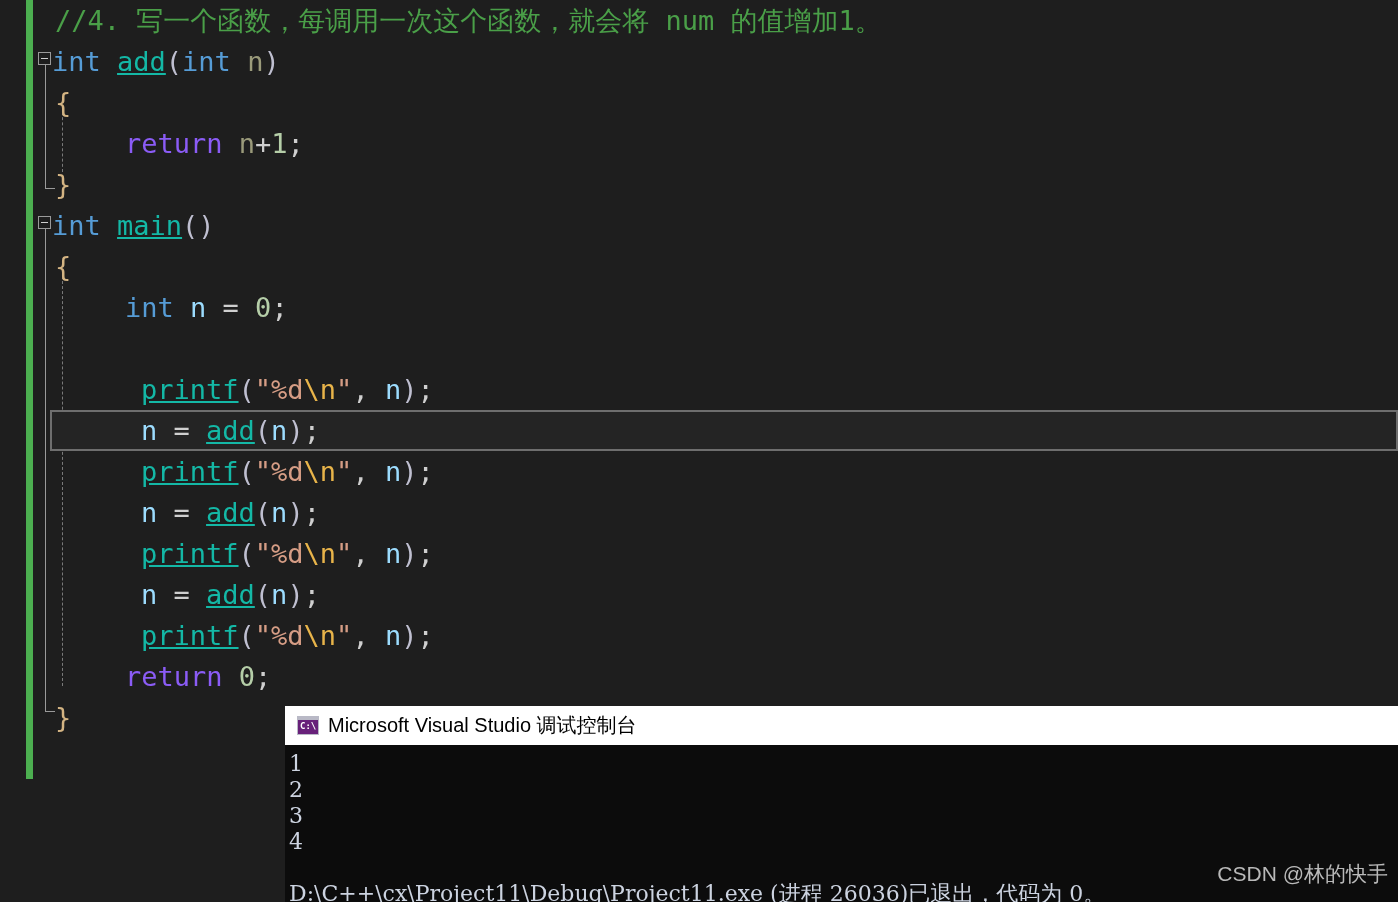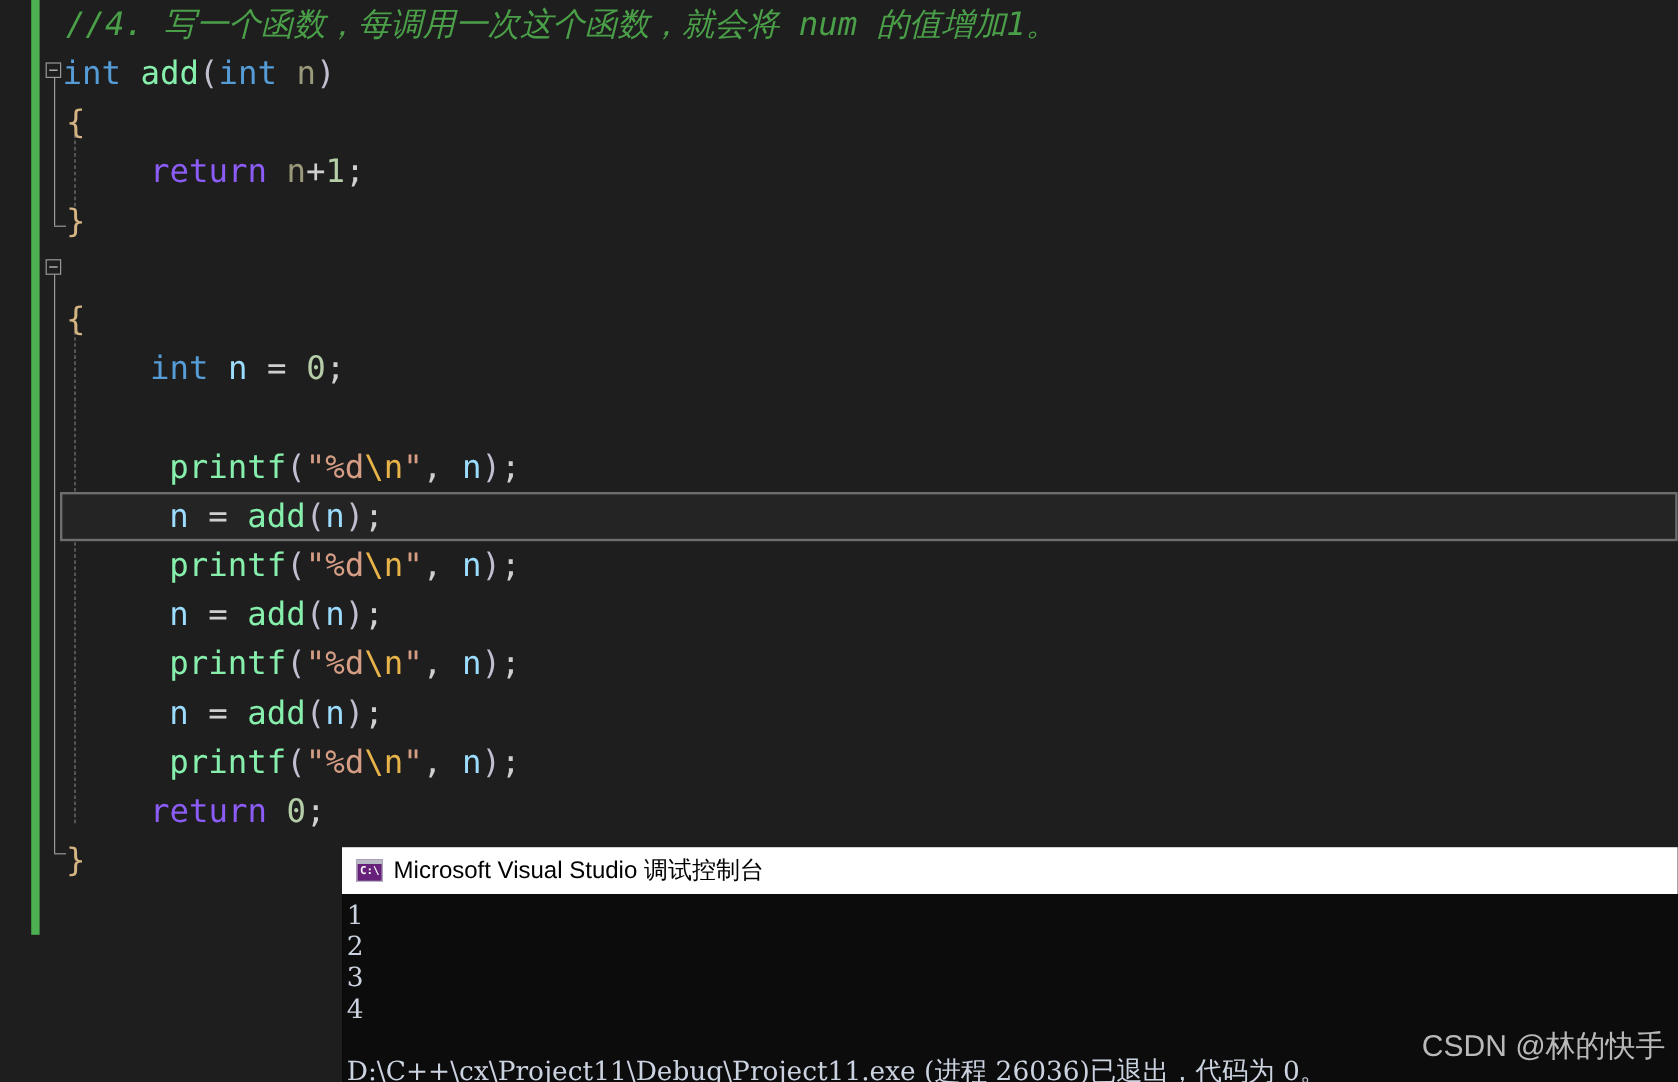--- a/index.html
+++ b/index.html
@@ -82,24 +82,24 @@
     position: absolute;
     left: 50px;
     width: 1348px;
     height: 41px;
     border: 2px solid #6e6e6e;
     box-sizing: border-box;
     background: #242424;
   }
 
   
-  .tok-comment  { color: #4a9f48; font-style: italic; }
+  .tok-comment  { color: #4a9f48; }
   .tok-keyword  { color: #569cd6; }
   .tok-ctrl     { color: #8b5cf6; }
-  .tok-func     { color: #86efac; }
+  .tok-func     { color: #14b8a6; text-decoration: underline; }
   .tok-var      { color: #9cdcfe; }
   .tok-param    { color: #9a9a7a; }
   .tok-num      { color: #b5cea8; }
   .tok-str      { color: #d69d85; }
   .tok-esc      { color: #e8b44a; }
   .tok-punct    { color: #cfcfcf; }
   .tok-brace    { color: #d4b483; }
   .tok-paren    { color: #bfbfd0; }
 
   
@@ -159,21 +159,21 @@
     line-height: 26px;
     color: #ccd3e0;
     white-space: pre;
   }
 
   
   #watermark {
     position: absolute;
     right: 10px; bottom: 14px;
     font-family: "Liberation Sans", sans-serif;
-    font-size: 25px;
+    font-size: 21px;
     color: #b9b9b9;
     white-space: nowrap;
   }
 </style>
 </head>
 <body>
 
 <div id="editor">
 
   <div class="change-bar"></div>
@@ -195,20 +195,21 @@
   <div class="code-line" style="top:0px; left:55px;"><span class="tok-comment"><span>//4. 写一个函数，每调用一次这个函数，就会将 num 的值增加1。</span></span></div>
 
   <div class="code-line" style="top:41px;"><span class="tok-keyword">int</span> <span class="tok-func">add</span><span class="tok-paren">(</span><span class="tok-keyword">int</span> <span class="tok-param">n</span><span class="tok-paren">)</span></div>
 
   <div class="code-line" style="top:82px; left:55px;"><span class="tok-brace">{</span></div>
 
   <div class="code-line" style="top:123px; left:125px;"><span class="tok-ctrl">return</span> <span class="tok-param">n</span><span class="tok-punct">+</span><span class="tok-num">1</span><span class="tok-punct">;</span></div>
 
   <div class="code-line" style="top:164px; left:55px;"><span class="tok-brace">}</span></div>
 
+  <div class="code-line" style="top:205px;"><span class="tok-keyword">int</span> <span class="tok-func">main</span><span class="tok-paren">()</span></div>
 
   <div class="code-line" style="top:246px; left:55px;"><span class="tok-brace">{</span></div>
 
   <div class="code-line" style="top:287px; left:125px;"><span class="tok-keyword">int</span> <span class="tok-var">n</span> <span class="tok-punct">=</span> <span class="tok-num">0</span><span class="tok-punct">;</span></div>
 
 
   <div class="code-line" style="top:369px; left:141px;"><span class="tok-func">printf</span><span class="tok-paren">(</span><span class="tok-str">"%d</span><span class="tok-esc">\n</span><span class="tok-str">"</span><span class="tok-punct">,</span> <span class="tok-var">n</span><span class="tok-paren">)</span><span class="tok-punct">;</span></div>
 
   <div class="code-line" style="top:410px; left:141px;"><span class="tok-var">n</span> <span class="tok-punct">=</span> <span class="tok-func">add</span><span class="tok-paren">(</span><span class="tok-var">n</span><span class="tok-paren">)</span><span class="tok-punct">;</span></div>
 

